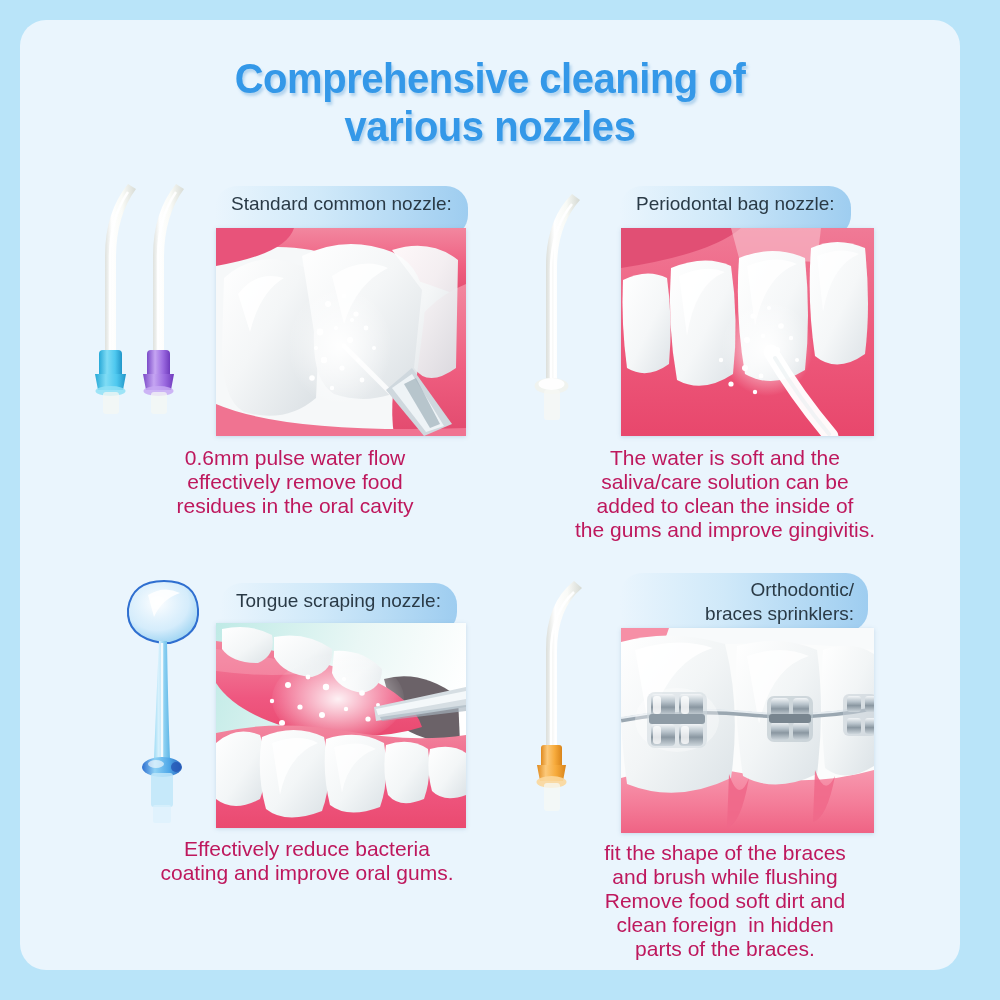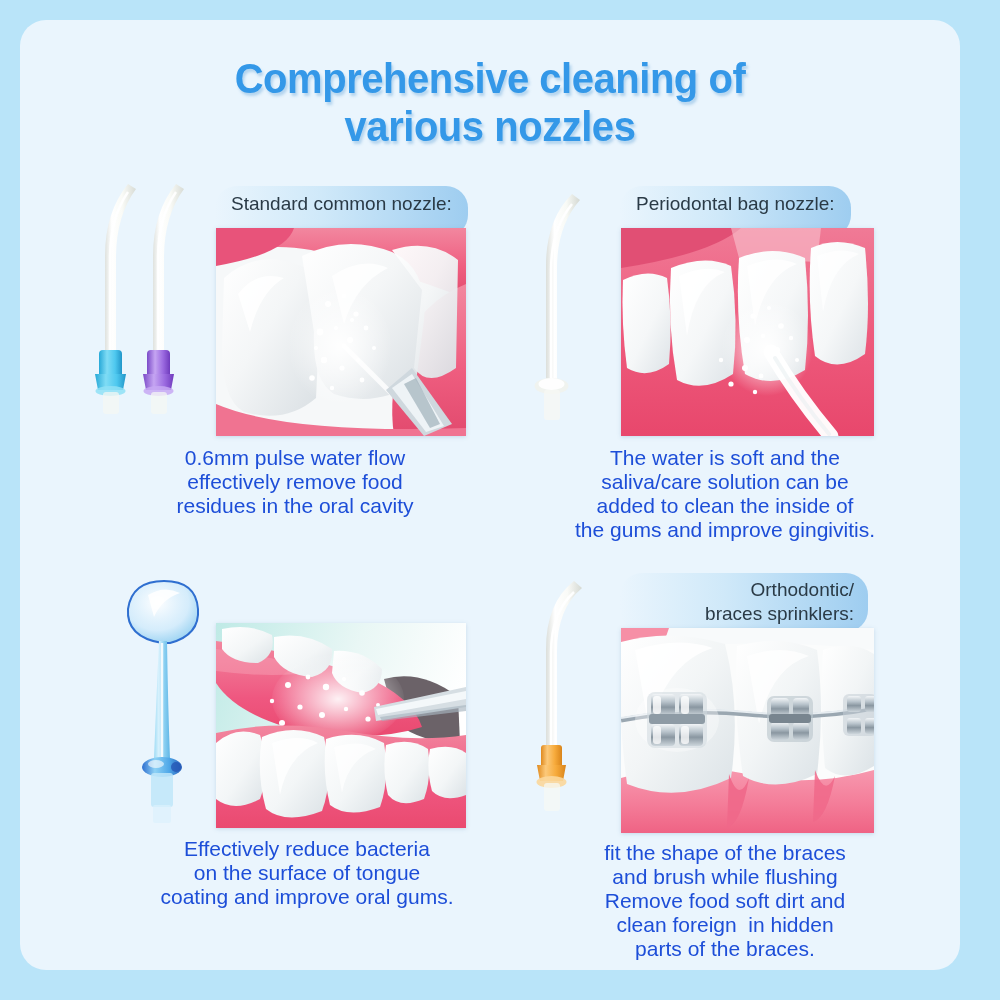--- a/index.html
+++ b/index.html
@@ -61,21 +61,21 @@
     overflow:hidden;
     background:#f3c9d4;
     box-shadow:0 1px 4px rgba(90,140,180,0.25);
   }
 
   
   .caption {
     position:absolute;
     width:100%;
     text-align:center;
-    color:#1d4ed8;
+    color:#be185d;
     font-size:21px;
     line-height:24px;
   }
 </style>
 </head>
 <body>
 
 <div id="panel">
 
   <div id="title">
@@ -315,20 +315,23 @@
 
         <ellipse cx="44" cy="190" rx="20" ry="10" fill="url(#collarG)"></ellipse>
         <ellipse cx="38" cy="187" rx="8" ry="4" fill="#ffffff" opacity="0.6"></ellipse>
         <circle cx="58" cy="190" r="5" fill="#2558b5" opacity="0.8"></circle>
 
         <rect x="33" y="196" width="22" height="34" rx="3" fill="#bfe6f9" opacity="0.85"></rect>
         <rect x="35" y="228" width="18" height="18" rx="2" fill="#dcf1fc" opacity="0.7"></rect>
       </svg>
     </div>
 
+    <div class="pill" style="left:140px; top:18px;">
+      <span>Tongue scraping nozzle:</span>
+    </div>
 
     <div class="photo" style="left:136px; top:58px; width:250px; height:205px;">
       <svg viewBox="0 0 250 205" width="250" height="205" preserveAspectRatio="none">
         <defs>
           <linearGradient id="gum3" x1="0" y1="0" x2="0" y2="1">
             <stop offset="0%" stop-color="#f2879f"></stop>
             <stop offset="60%" stop-color="#ef5780"></stop>
             <stop offset="100%" stop-color="#ea4a70"></stop>
           </linearGradient>
           <linearGradient id="tooth3" x1="0" y1="0" x2="1" y2="1">
@@ -387,21 +390,20 @@
         <path d="M110 116 Q142 106 168 120 Q174 156 164 184 Q132 196 114 182 Q106 150 110 116 Z" fill="url(#tooth3)"></path>
         <path d="M170 122 Q194 114 212 126 Q216 154 208 176 Q184 186 172 172 Q166 148 170 122 Z" fill="url(#tooth3)"></path>
         <path d="M214 126 Q236 120 250 130 L250 172 Q228 180 216 168 Q210 146 214 126 Z" fill="url(#tooth3)"></path>
         <path d="M56 120 Q84 110 102 120 Q72 132 64 172 Z" fill="#ffffff" opacity="0.8"></path>
         <path d="M118 124 Q144 116 160 126 Q132 136 126 170 Z" fill="#ffffff" opacity="0.7"></path>
       </svg>
     </div>
 
     <div class="caption" style="left:12px; top:272px;">
       <div>Effectively reduce bacteria</div>
-      <div>on the surface of tongue</div>
       <div>coating and improve oral gums.</div>
     </div>
   </div>
 
   <div class="cell" id="cell-4">
 
     <div class="nozzle-art" style="left:8px; top:14px; width:90px; height:240px;">
       <svg viewBox="0 0 90 240" width="90" height="240">
         <defs>
           <linearGradient id="tubeG4" x1="0" y1="0" x2="1" y2="0">

